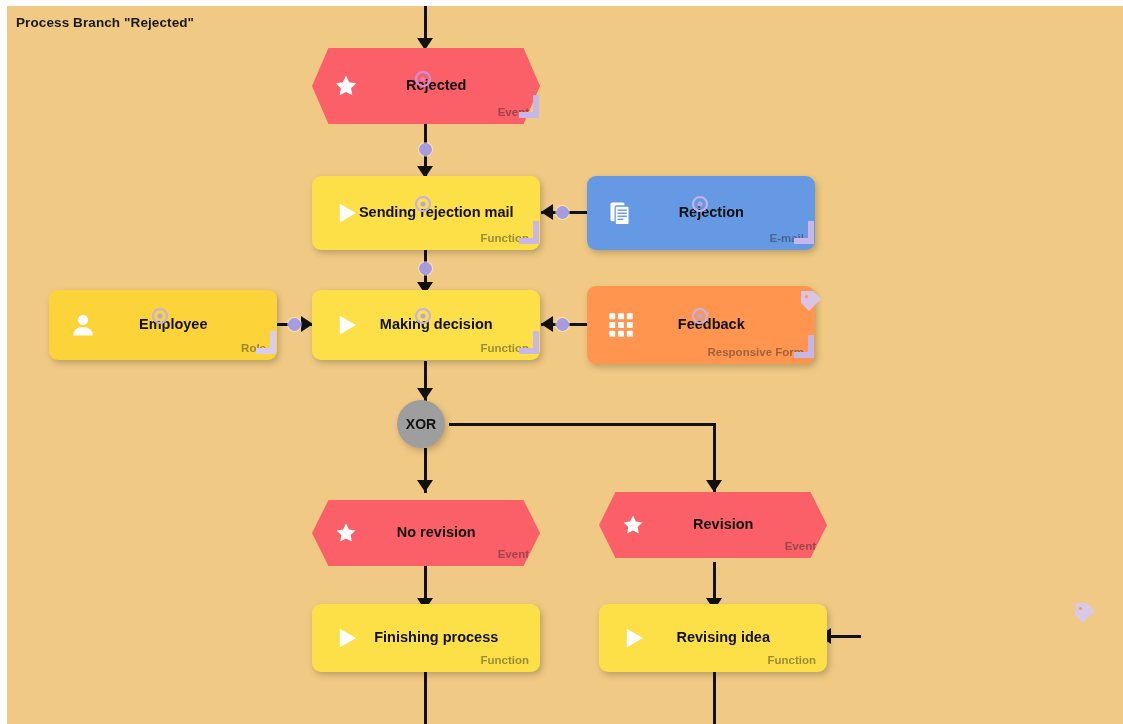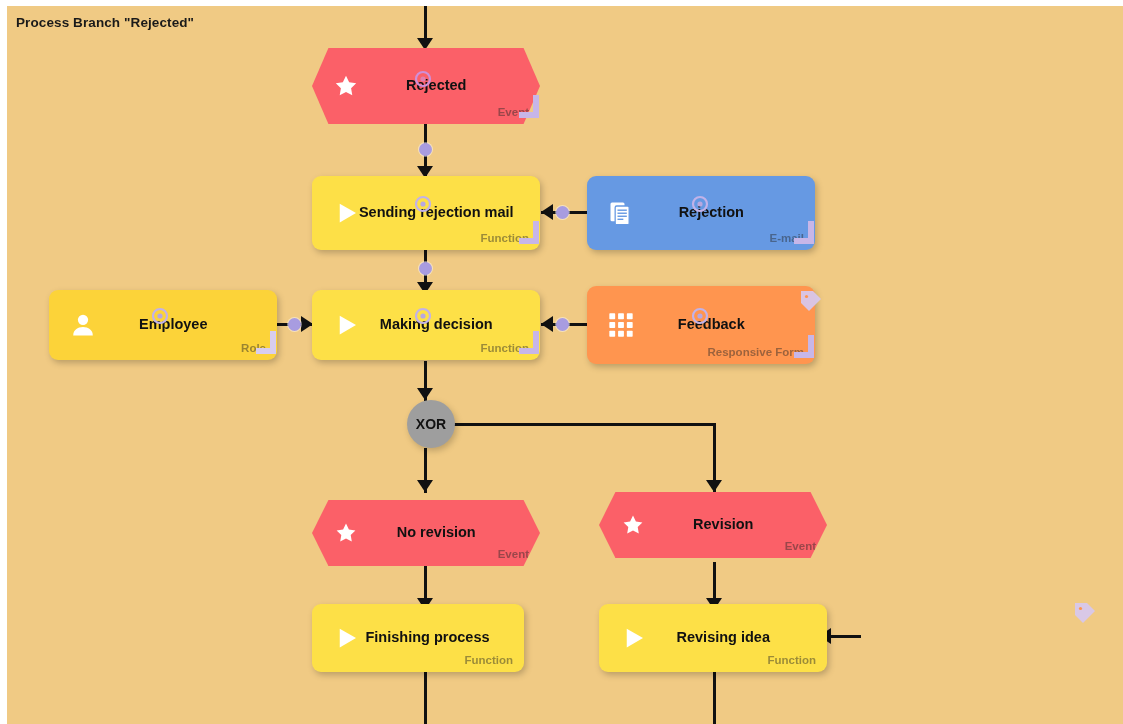--- a/index.html
+++ b/index.html
@@ -357,21 +357,21 @@
         <path d="M4 4h12l8 8-12 12-8-8z" fill="#d7c8ef" opacity="0.92"></path>
         <circle cx="9.5" cy="9.5" r="1.6" fill="#ff954f"></circle>
       </svg>
   </span>
   <span class="marker-corner" style="left:784px; top:329px;">
     <svg width="26" height="26" viewBox="0 0 26 26">
         <path d="M20 2v18H6" fill="none" stroke="#c7b6e8" stroke-width="6" stroke-linecap="square"></path>
       </svg>
   </span>
 
-  <div class="gateway" style="left:400px; top:394px;">
+  <div class="gateway" style="left:390px; top:394px;">
     <span>XOR</span>
   </div>
 
   <div class="node node-hex c-event" style="left:305px; top:494px; width:228px; height:66px;">
     <span class="node-icon">
       <svg width="24" height="24" viewBox="0 0 24 24">
           <path fill="#ffffff" d="M12 2.6l2.9 5.9 6.5.95-4.7 4.58 1.1 6.47L12 17.44l-5.8 3.06 1.1-6.47-4.7-4.58 6.5-.95z"></path>
         </svg>
     </span>
     <span class="node-label">No revision</span>
@@ -381,21 +381,21 @@
   <div class="node node-hex c-event" style="left:592px; top:486px; width:228px; height:66px;">
     <span class="node-icon">
       <svg width="24" height="24" viewBox="0 0 24 24">
           <path fill="#ffffff" d="M12 2.6l2.9 5.9 6.5.95-4.7 4.58 1.1 6.47L12 17.44l-5.8 3.06 1.1-6.47-4.7-4.58 6.5-.95z"></path>
         </svg>
     </span>
     <span class="node-label">Revision</span>
     <span class="node-type">Event</span>
   </div>
 
-  <div class="node node-box c-function" style="left:305px; top:598px; width:212px; height:68px;">
+  <div class="node node-box c-function" style="left:305px; top:598px; width:228px; height:68px;">
     <span class="node-icon">
       <svg width="30" height="30" viewBox="0 0 24 24">
           <path fill="#ffffff" d="M7 4.5l13 7.5-13 7.5z"></path>
         </svg>
     </span>
     <span class="node-label">Finishing process</span>
     <span class="node-type">Function</span>
   </div>
 
   <div class="node node-box c-function" style="left:592px; top:598px; width:228px; height:68px;">

